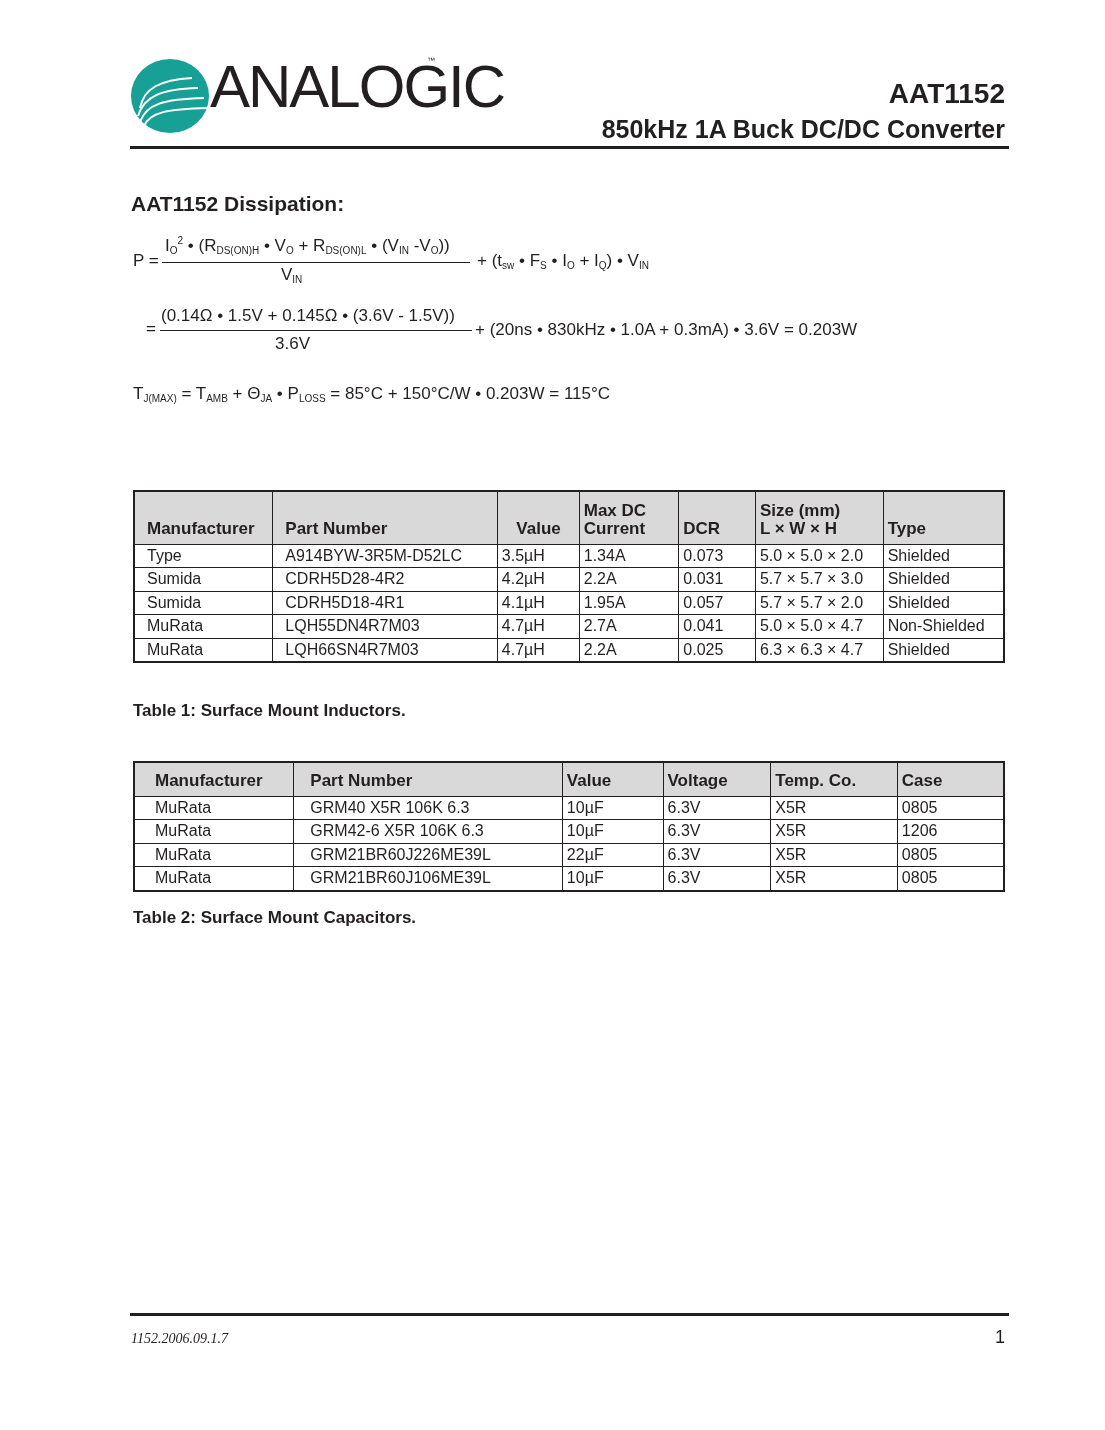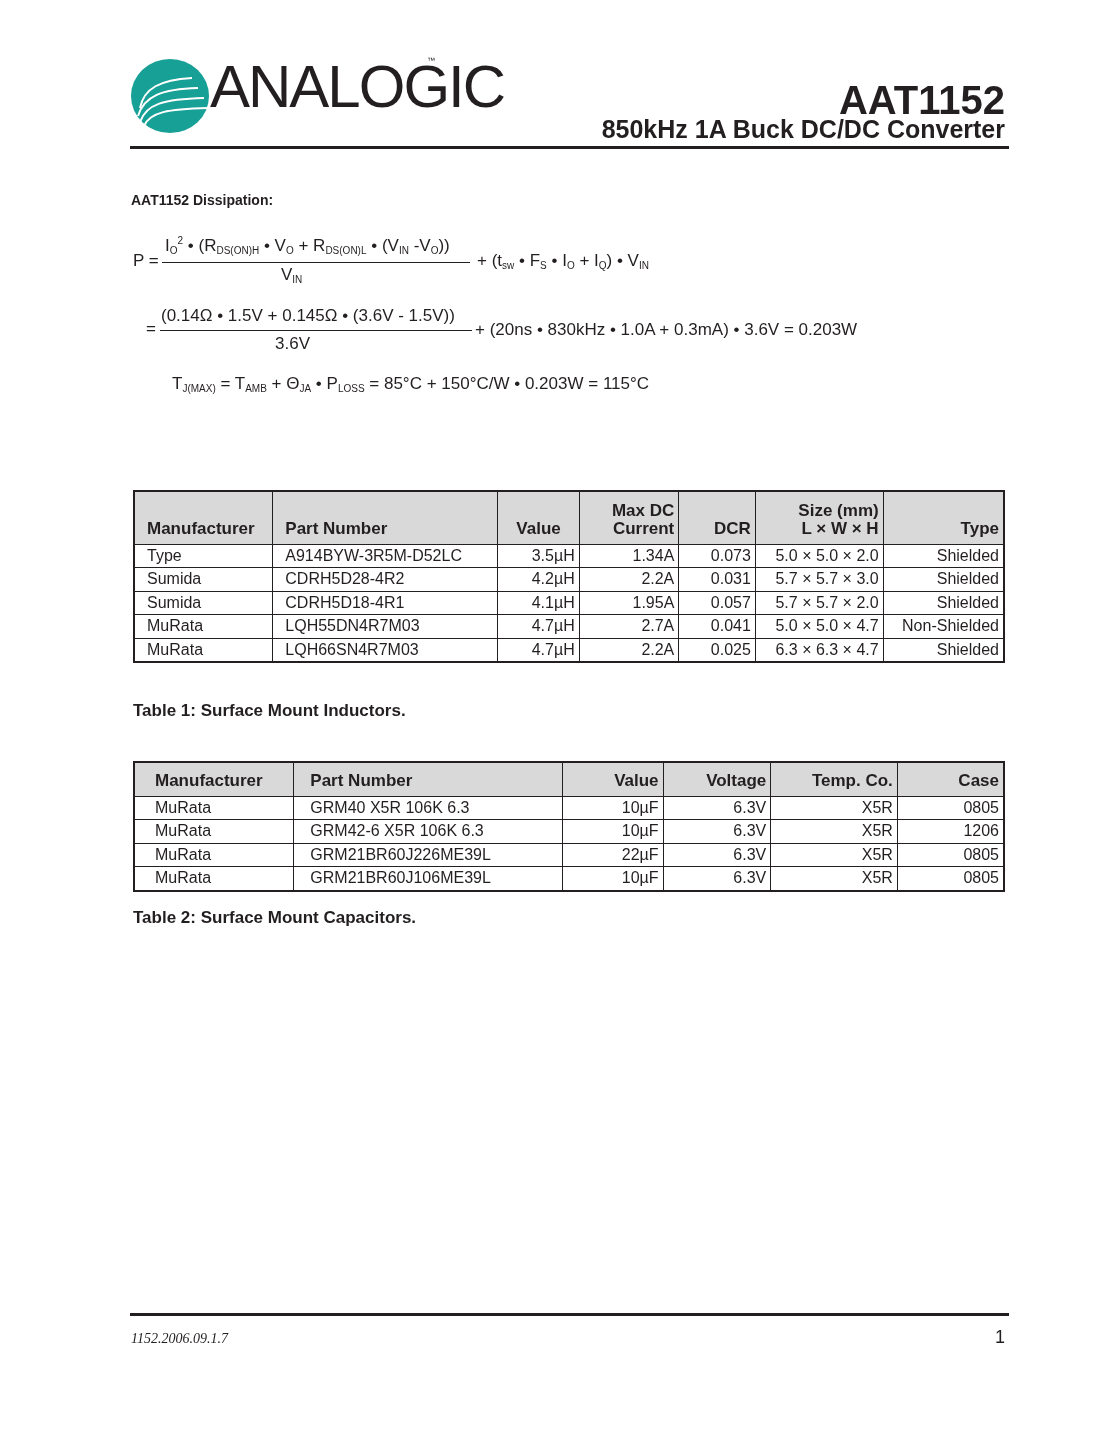--- a/index.html
+++ b/index.html
@@ -5,37 +5,37 @@
   html, body { margin: 0; padding: 0; background: #ffffff; }
   body { width: 1105px; height: 1430px; position: relative; font-family: "Liberation Sans", sans-serif; color: #231f20; overflow: hidden; }
   .abs { position: absolute; }
 
   
   .logo { left: 128px; top: 56px; width: 312px; height: 80px; }
   .logo-circle { position: absolute; left: 2px; top: 2px; width: 80px; height: 76px; }
   .logo-analogic { position: absolute; left: 82px; top: -4px; font-size: 60px; letter-spacing: -2px; font-weight: normal; color: #231f20; transform: scaleX(1.0); }
   .logo-tm { position: absolute; left: 299px; top: 0px; font-size: 8px; }
   .logo-tech { position: absolute; left: 172px; top: 36px; font-size: 46px; font-weight: normal; letter-spacing: 0px; color: #231f20; }
-  .doc-title { right: 100px; top: 78px; font-size: 40px; font-weight: bold; }
+  .doc-title { right: 100px; top: 78px; font-size: 28px; font-weight: bold; }
   .doc-subtitle { right: 100px; top: 115px; font-size: 25px; font-weight: bold; text-align: center; }
   .rule-top { left: 130px; top: 146px; width: 879px; height: 3px; background: #231f20; }
 
   
-  .section-title { left: 131px; top: 192px; font-size: 14px; font-weight: bold; }
+  .section-title { left: 131px; top: 192px; font-size: 21px; font-weight: bold; }
 
   .eq { font-size: 17px; white-space: nowrap; }
   .eq sub { font-size: 10px; vertical-align: -3px; }
   .eq sup { font-size: 10px; vertical-align: 7px; }
   .frac-line { position: absolute; height: 1px; background: #231f20; }
 
   
   table.data { position: absolute; border-collapse: collapse; font-size: 16px; border: 2px solid #231f20; }
   table.data th { background: #d9d9da; font-weight: bold; font-size: 17px; line-height: 18px; vertical-align: bottom; padding: 4px 4px 6px 12px; border-left: 1px solid #231f20; border-bottom: 1px solid #231f20; }
   table.data td { border-left: 1px solid #231f20; border-top: 1px solid #231f20; padding: 0 4px 0 12px; height: 22.5px; line-height: 22px; white-space: nowrap; }
-  table.data .c { text-align: right; padding-left: 4px; }
+  table.data .c { text-align: left; padding-left: 4px; }
   .caption { font-size: 17px; font-weight: bold; text-align: left; }
 
   
   .rule-bottom { left: 130px; top: 1313px; width: 879px; height: 3px; background: #231f20; }
   .footer-code { left: 131px; top: 1331px; font-family: "Liberation Serif", serif; font-style: italic; font-size: 14px; }
   .page-num { right: 100px; top: 1327px; font-size: 18px; }
 </style>
 </head>
 <body>
 
@@ -68,21 +68,21 @@
 <div class="abs eq" style="left:477px; top:251px;">
   <span>+ (t</span><sub>sw</sub><span> • F</span><sub>S</sub><span> • I</span><sub>O</sub><span> + I</span><sub>Q</sub><span>) • V</span><sub>IN</sub>
 </div>
 
 <div class="abs eq" style="left:146px; top:319px;">=</div>
 <div class="abs eq" style="left:161px; top:306px;">(0.14Ω • 1.5V + 0.145Ω • (3.6V - 1.5V))</div>
 <div class="abs frac-line" style="left:160px; top:330px; width:312px;"></div>
 <div class="abs eq" style="left:275px; top:334px;">3.6V</div>
 <div class="abs eq" style="left:475px; top:320px;">+ (20ns • 830kHz • 1.0A + 0.3mA) • 3.6V = 0.203W</div>
 
-<div class="abs eq" style="left:133px; top:374px;margin-left:39px;">
+<div class="abs eq" style="left:133px; top:384px;">
   <span>T</span><sub>J(MAX)</sub><span> = T</span><sub>AMB</sub><span> + Θ</span><sub>JA</sub><span> • P</span><sub>LOSS</sub><span> = 85°C + 150°C/W • 0.203W = 115°C</span>
 </div>
 
 <table class="data" style="left:133px; top:490px; width:872px;">
   <colgroup>
     <col style="width:139px">
       <col style="width:225px">
       <col style="width:82px">
       <col style="width:100px">
       <col style="width:77px">

